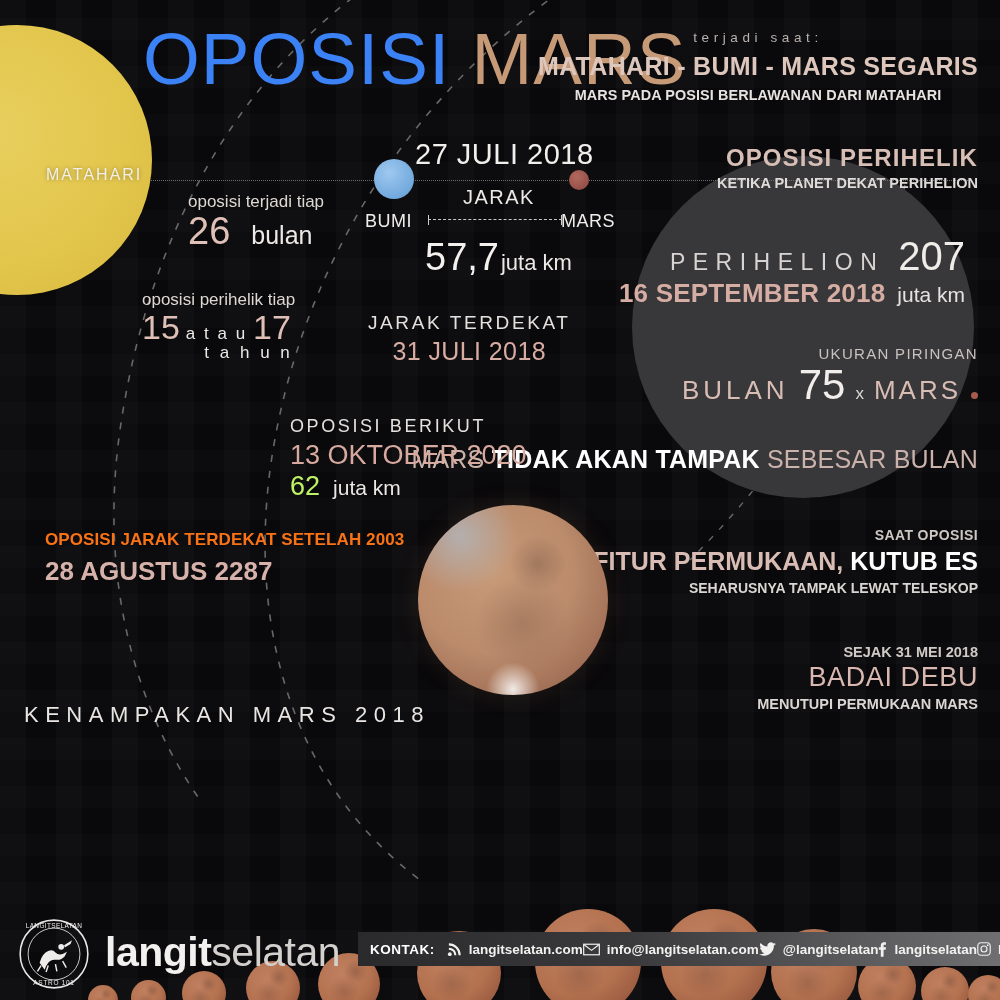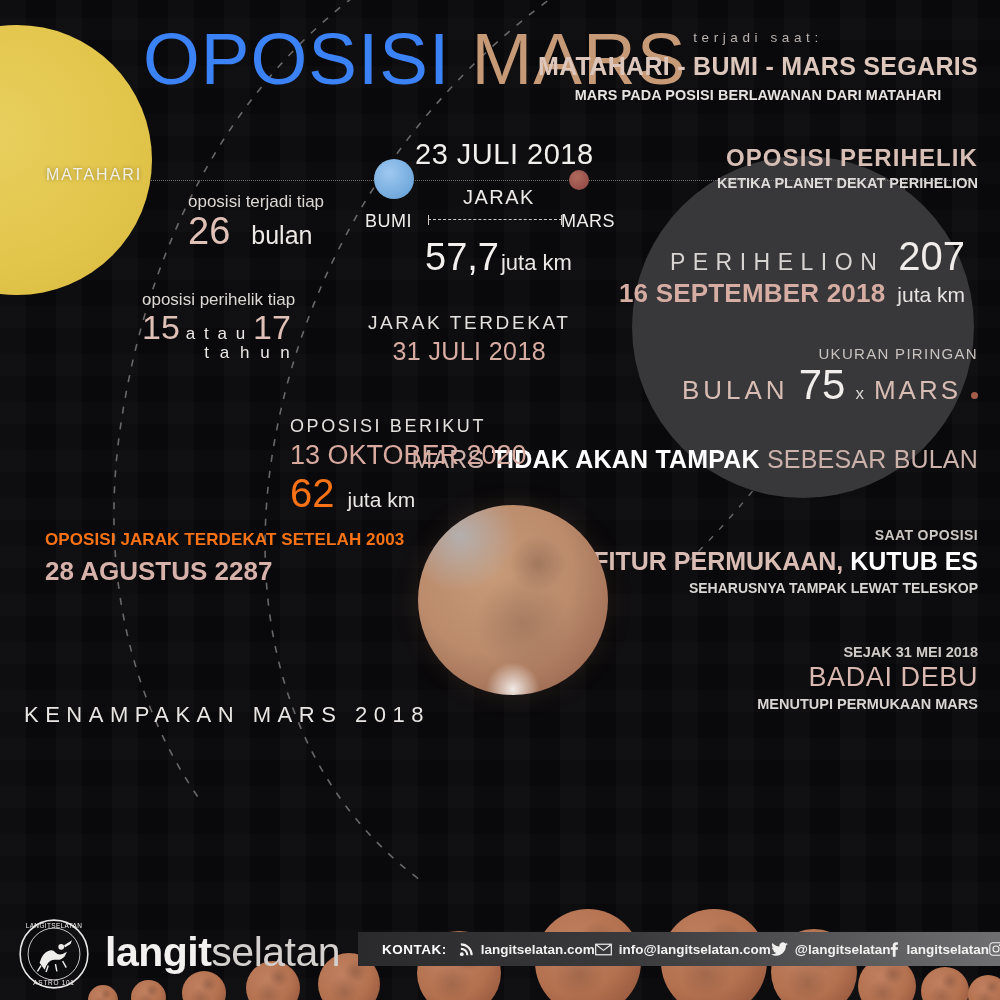--- a/index.html
+++ b/index.html
@@ -125,21 +125,21 @@
   #c-dist .u{font-size:22px;color:#ece8e5;font-weight:300;}
   
   #terdekat{left:368px;top:312px;}
   #terdekat .k{font-size:19px;color:#e5e1de;letter-spacing:2.6px;}
   #terdekat .d{font-size:25px;color:#d8aca2;font-weight:400;margin-top:3px;letter-spacing:.4px;text-align:center;}
   
   #berikut{left:290px;top:416px;}
   #berikut .k{font-size:18px;color:#e5e1de;letter-spacing:2.6px;}
   #berikut .d{font-size:27px;color:#d7a99f;font-weight:400;margin-top:3px;}
   #berikut .r{display:flex;align-items:baseline;gap:13px;margin-top:0px;}
-  #berikut .n{font-size:40px;color:#f97316;font-weight:300;}
+  #berikut .n{font-size:27px;color:#bef264;font-weight:300;}
   #berikut .u{font-size:21px;color:#eae6e3;font-weight:300;}
   
   #setelah{left:45px;top:530px;}
   #setelah .k{font-size:17px;font-weight:700;color:#f97316;letter-spacing:.1px;}
   #setelah .d{font-size:26px;font-weight:700;color:#d6b2aa;margin-top:6px;}
   
   #mars-big{
     left:418px;top:505px;width:190px;height:190px;border-radius:50%;
     background:
       radial-gradient(circle at 50% 97%, rgba(255,255,255,.85) 0%, rgba(255,255,255,.0) 13%),
@@ -160,21 +160,21 @@
   #logo{left:18px;top:10px;width:72px;height:72px;}
   #wordmark{left:105px;top:24px;font-size:41px;line-height:1;letter-spacing:-.5px;}
   #wordmark .b{font-weight:700;color:#f3f1ef;}
   #wordmark .l{font-weight:400;color:#d3d0ce;}
   #contactbar{
     left:358px;top:932px;width:642px;height:34px;
     background:linear-gradient(90deg,#2a2a2c 0%,#3a3a3c 42%,#6f6f71 100%);
     display:flex;align-items:center;gap:0;
   }
   .cb-item{display:flex;align-items:center;gap:7px;font-size:13.5px;font-weight:700;color:#f2f1f0;white-space:nowrap;}
-  .cb-label{font-size:13.5px;font-weight:700;color:#ffffff;letter-spacing:.5px;padding-left:24px;padding-right:12px;}
+  .cb-label{font-size:13.5px;font-weight:700;color:#ffffff;letter-spacing:.5px;padding-left:12px;padding-right:12px;}
   .cb-sp{width:22px;}
   .ic{display:inline-block;vertical-align:middle;}
 </style>
 </head>
 <body>
 
 <div id="stage">
 
   <div id="bgstripes" class="abs"></div>
 
@@ -260,21 +260,21 @@
   <div id="stat-15" class="abs">
     <div class="k">oposisi perihelik tiap</div>
     <div class="r">
       <span class="n">15</span>
       <span class="mid">a t a u</span>
       <span class="n">17</span>
     </div>
     <div class="tah">t a h u n</div>
   </div>
 
-  <div id="c-date" class="abs">23 JULI 2018</div>
+  <div id="c-date" class="abs">27 JULI 2018</div>
   <div id="earth" class="abs"></div>
   <div id="mars-dot" class="abs"></div>
   <div id="lbl-bumi" class="abs">BUMI</div>
   <div id="lbl-mars" class="abs">MARS</div>
   <div id="lbl-jarak" class="abs">JARAK</div>
   <div id="jarak-bar" class="abs"></div>
   <div id="c-dist" class="abs">
     <span class="n">57,7</span>
     <span class="u">juta km</span>
   </div>

